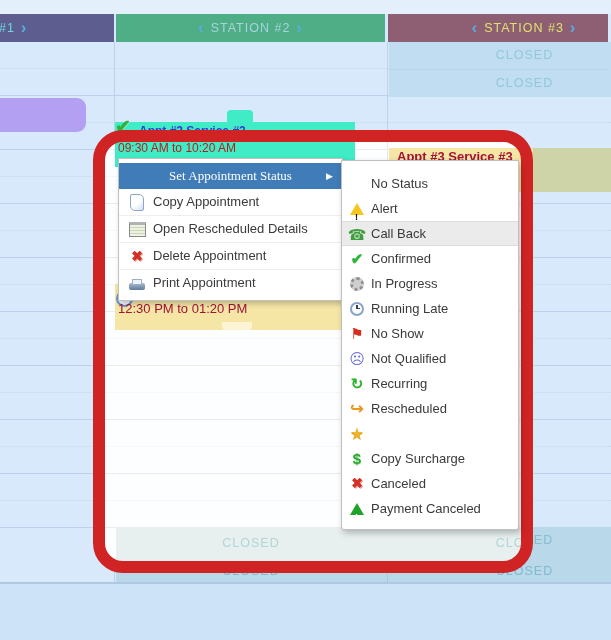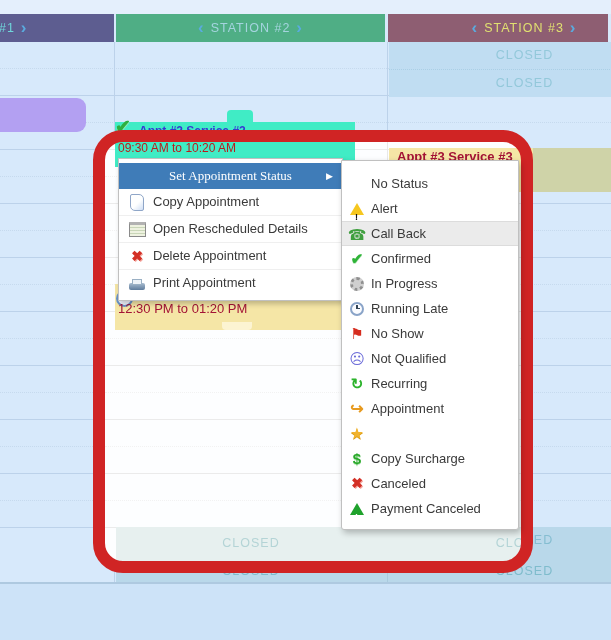--- a/index.html
+++ b/index.html
@@ -297,21 +297,21 @@
     <div class="sm-item">
       <span class="sm-ic">
           <span class="g-recur">↻</span>
         </span>
       <span class="sm-label">Recurring</span>
     </div>
     <div class="sm-item">
       <span class="sm-ic">
           <span class="g-resched">↪</span>
         </span>
-      <span class="sm-label">Appointment</span>
+      <span class="sm-label">Rescheduled</span>
     </div>
     <div class="sm-item">
       <span class="sm-ic">
           <span class="g-star">★</span>
         </span>
     </div>
     <div class="sm-item">
       <span class="sm-ic">
           <span class="g-dollar">$</span>
         </span>

